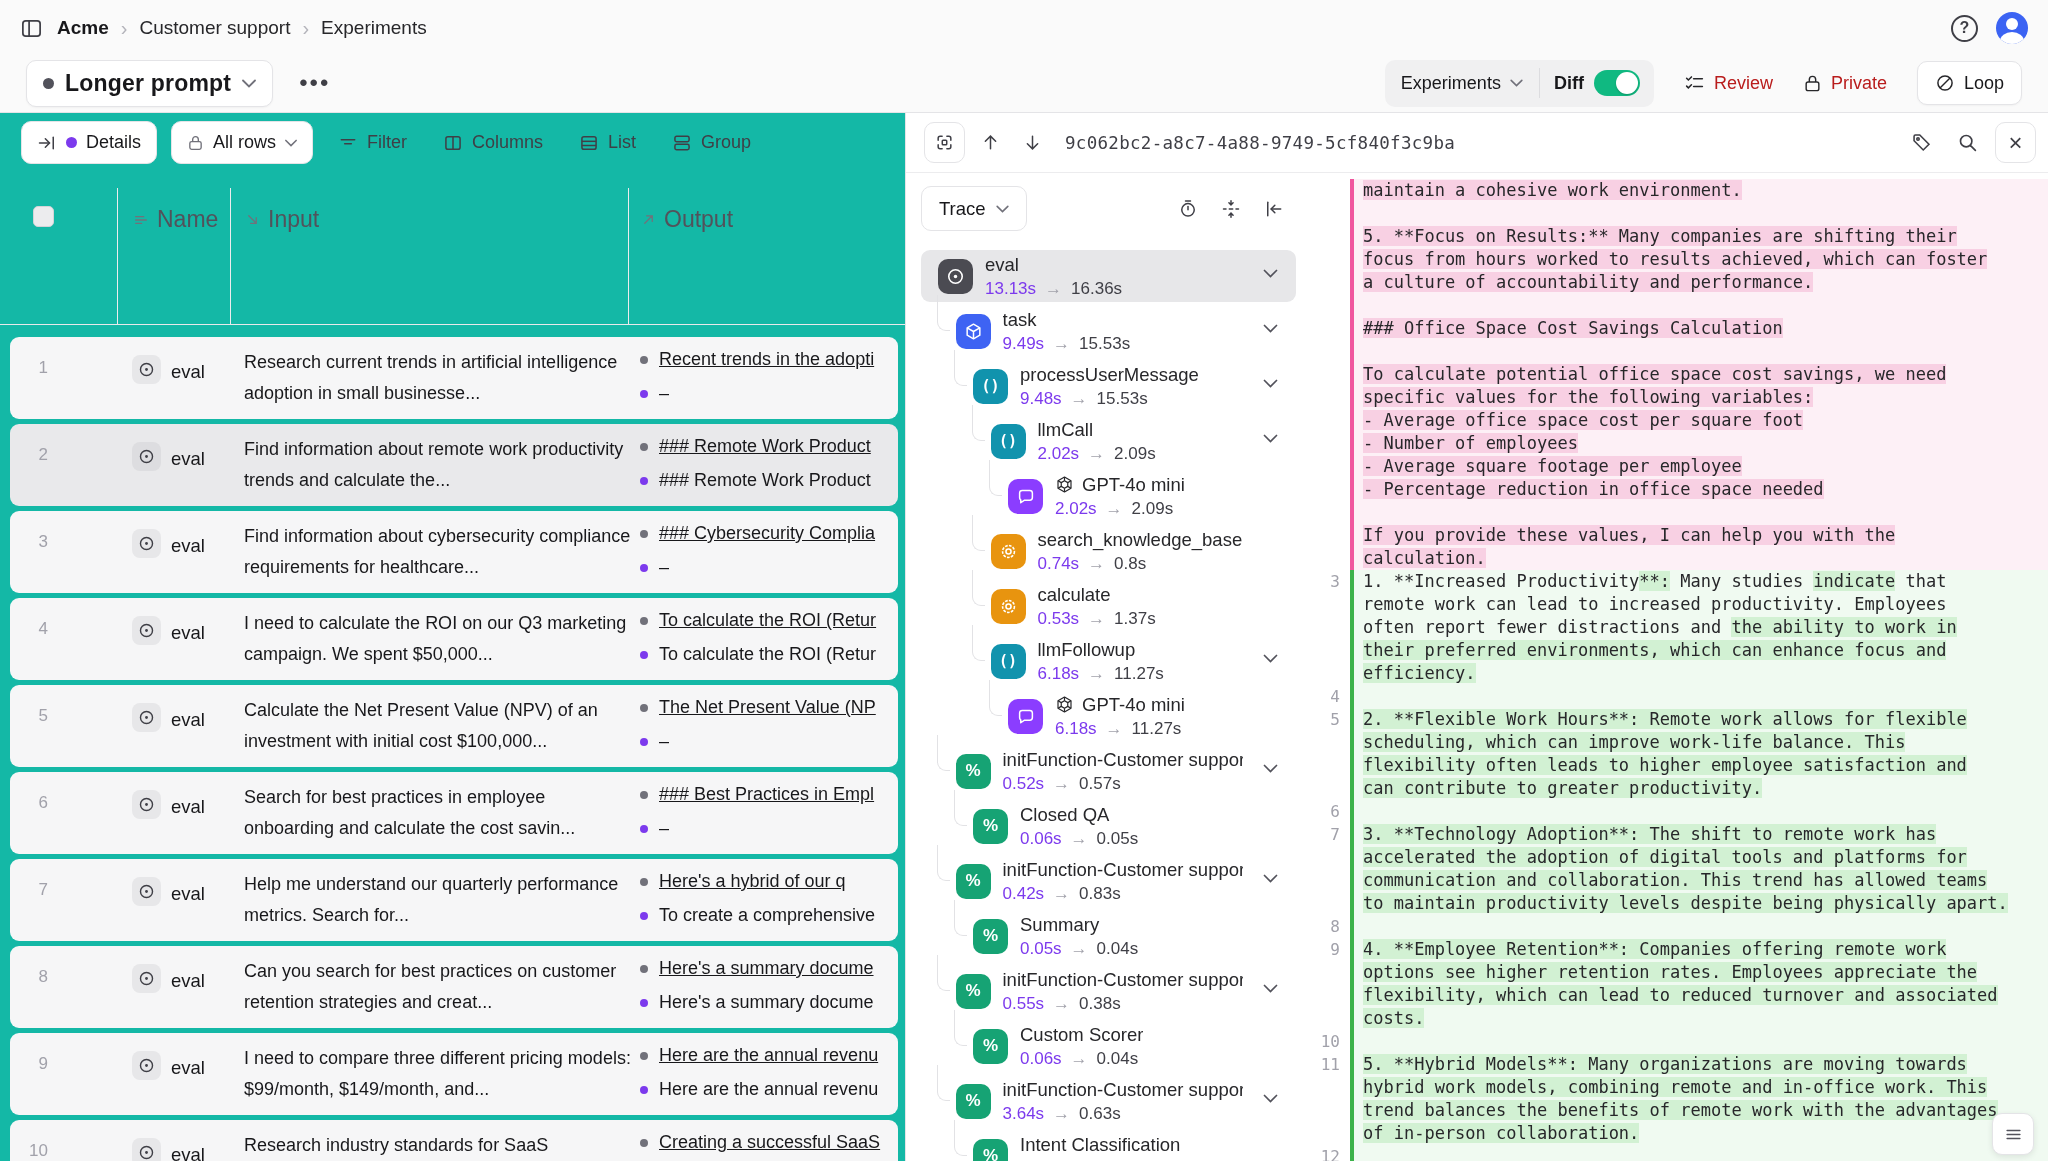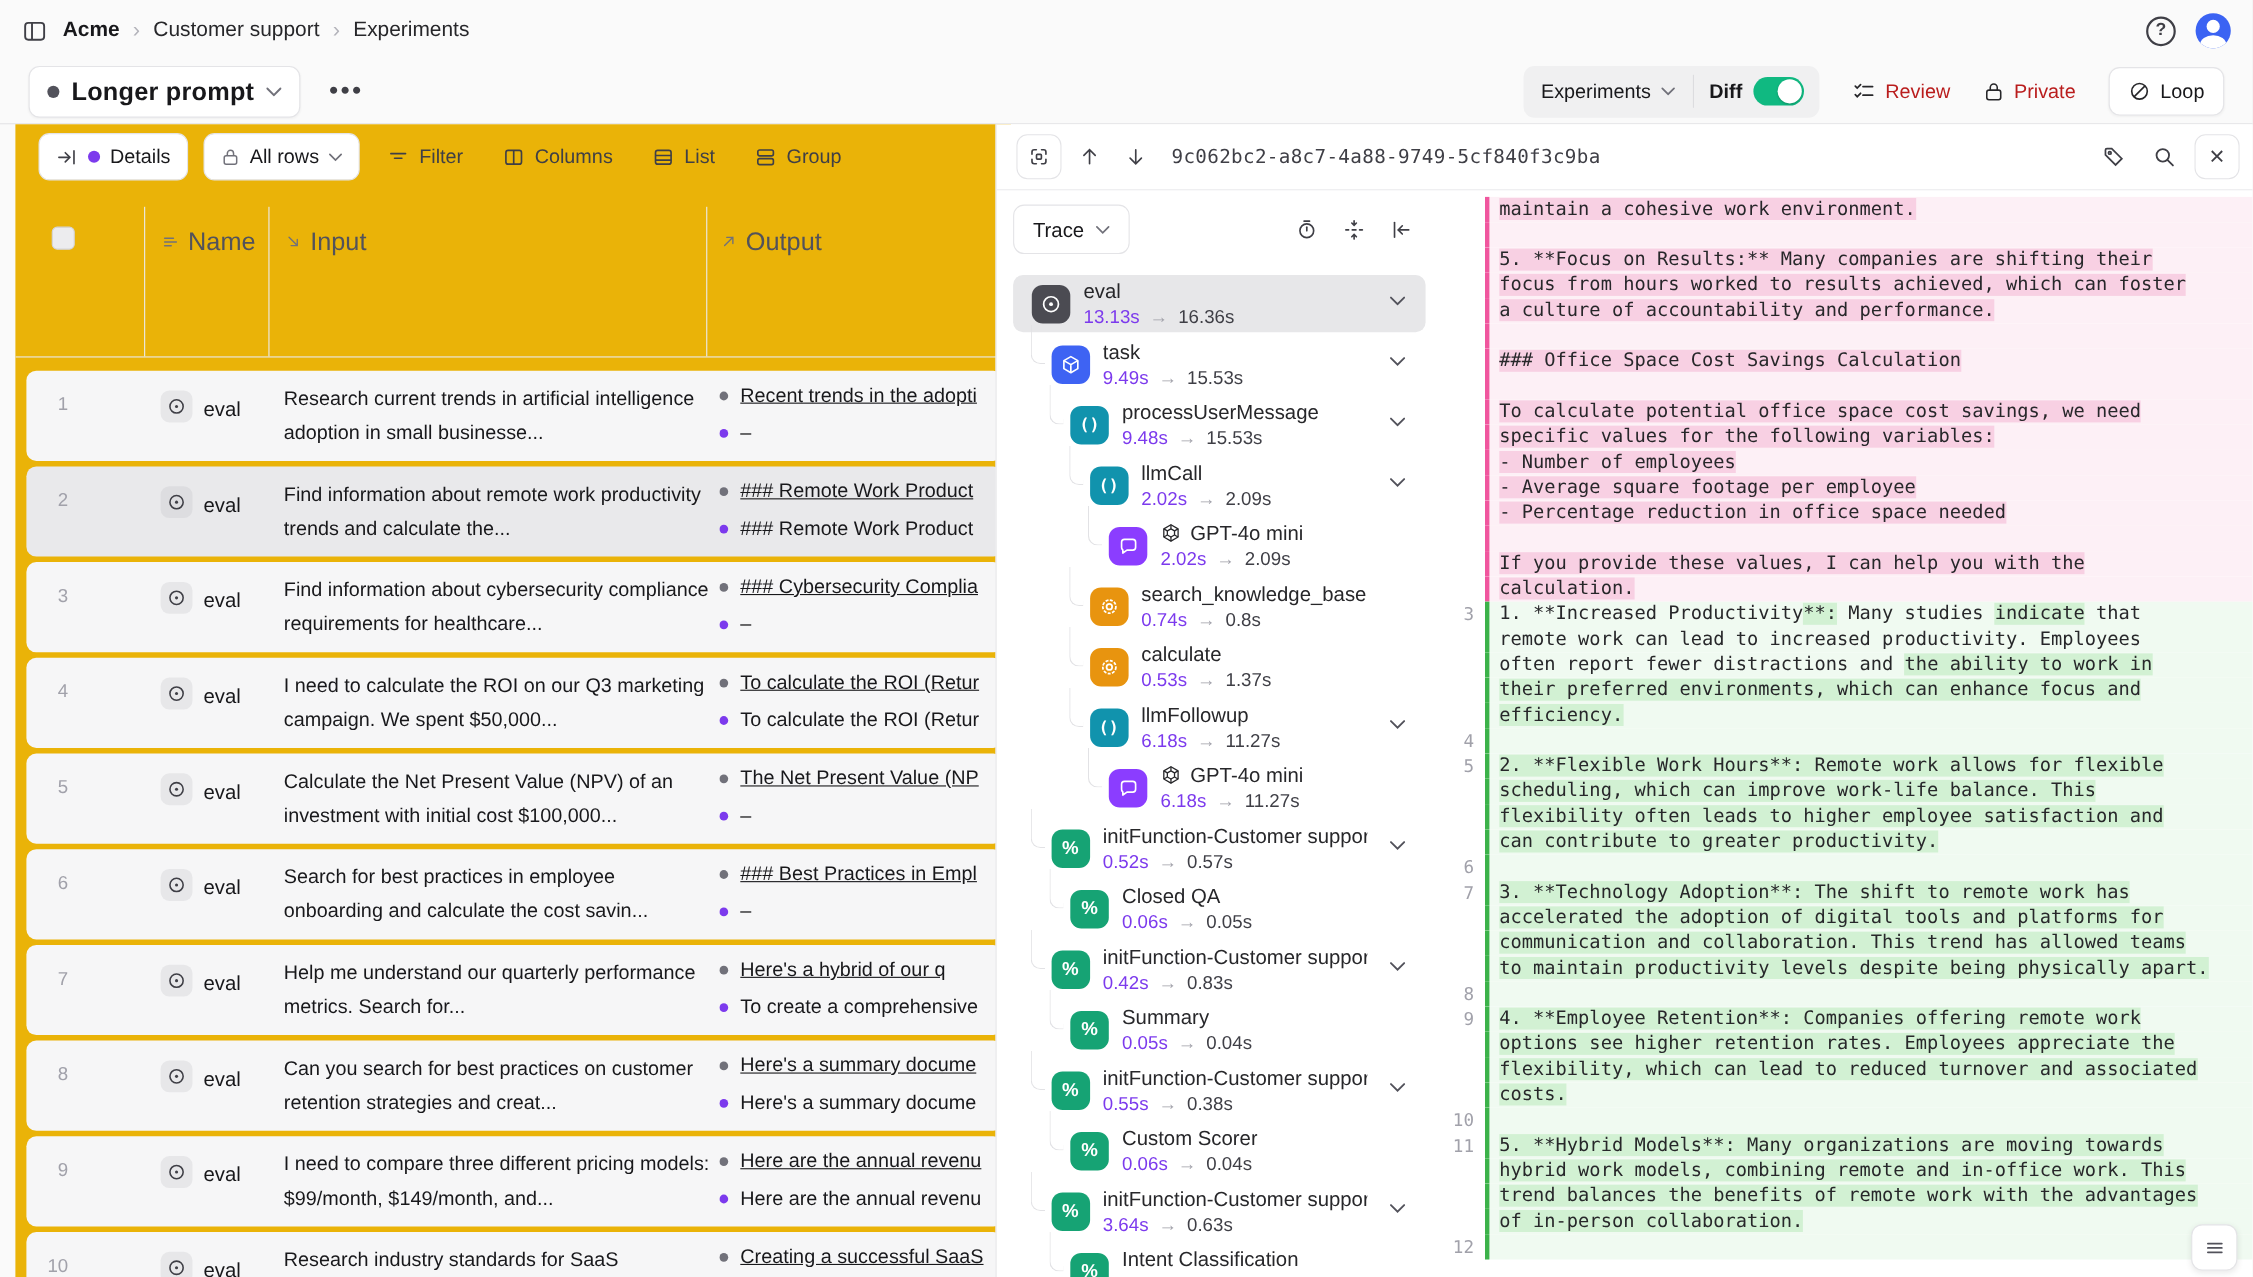--- a/index.html
+++ b/index.html
@@ -35,21 +35,21 @@
   .seg .divd{width:1px;height:30px;background:#dcdcdf;}
   .seg .seg-b{display:flex;align-items:center;gap:10px;padding:0 14px;cursor:pointer;height:100%;}
   .seg .seg-b .t{font-size:18px;font-weight:700;}
   .toggle{width:46px;height:26px;border-radius:13px;background:#10b981;position:relative;}
   .toggle::after{content:"";position:absolute;right:2px;top:2px;width:22px;height:22px;border-radius:50%;background:#fff;box-shadow:0 1px 2px rgba(0,0,0,.2);}
   .ghost{display:flex;align-items:center;gap:9px;font-size:18px;color:#b91c1c;cursor:pointer;}
   .loop-btn{display:flex;align-items:center;gap:9px;height:44px;padding:0 17px;background:#fff;border:1px solid #e4e4e7;border-radius:10px;font-size:18px;cursor:pointer;box-shadow:0 1px 2px rgba(0,0,0,.04);}
   .hr-top{position:absolute;top:112px;left:0;right:0;height:1px;background:#e4e4e7;}
 
   
-  .left{position:absolute;top:113px;left:14px;width:905px;bottom:0;background:#eab308;overflow:hidden;}
+  .left{position:absolute;top:113px;left:0;width:905px;bottom:0;background:#14b8a6;overflow:hidden;}
   .toolbar{position:absolute;top:8px;left:21px;display:flex;align-items:center;gap:14px;}
   .tb-btn{display:flex;align-items:center;gap:9px;height:43px;padding:0 15px;background:#fff;border:1px solid #e4e4e7;border-radius:10px;font-size:18px;cursor:pointer;}
   .tb-btn .pdot{width:11px;height:11px;border-radius:50%;background:#7c3aed;}
   .tb-ghost{display:flex;align-items:center;gap:9px;padding:0 11px;height:43px;font-size:18px;color:#3f3f46;cursor:pointer;}
   .thead{position:absolute;top:67px;left:0;width:100%;height:145px;border-bottom:1px solid #e9e9eb;}
   .thead .vline{position:absolute;top:8px;bottom:0;width:1px;background:#ececee;}
   .thead .cb{position:absolute;left:33px;top:26px;width:21px;height:21px;border:1px solid #d4d4d8;background:#ececee;border-radius:5px;cursor:pointer;}
   .thead .hl{position:absolute;top:26px;display:flex;align-items:center;gap:8px;font-size:23px;color:#52525b;}
   .rows{position:absolute;top:224px;left:10px;right:7px;}
   .trow{position:relative;height:82px;margin-bottom:5px;border-radius:9px;background:#f6f6f7;cursor:pointer;}
@@ -887,20 +887,24 @@
           <div class="dline">
             <span class="gut"></span>
             <span class="dbody"><span class="h">To calculate potential office space cost savings, we need</span></span>
           </div>
           <div class="dline">
             <span class="gut"></span>
             <span class="dbody"><span class="h">specific values for the following variables:</span></span>
           </div>
           <div class="dline">
             <span class="gut"></span>
+            <span class="dbody"><span class="h">- Average office space cost per square foot</span></span>
+          </div>
+          <div class="dline">
+            <span class="gut"></span>
             <span class="dbody"><span class="h">- Number of employees</span></span>
           </div>
           <div class="dline">
             <span class="gut"></span>
             <span class="dbody"><span class="h">- Average square footage per employee</span></span>
           </div>
           <div class="dline">
             <span class="gut"></span>
             <span class="dbody"><span class="h">- Percentage reduction in office space needed</span></span>
           </div>

